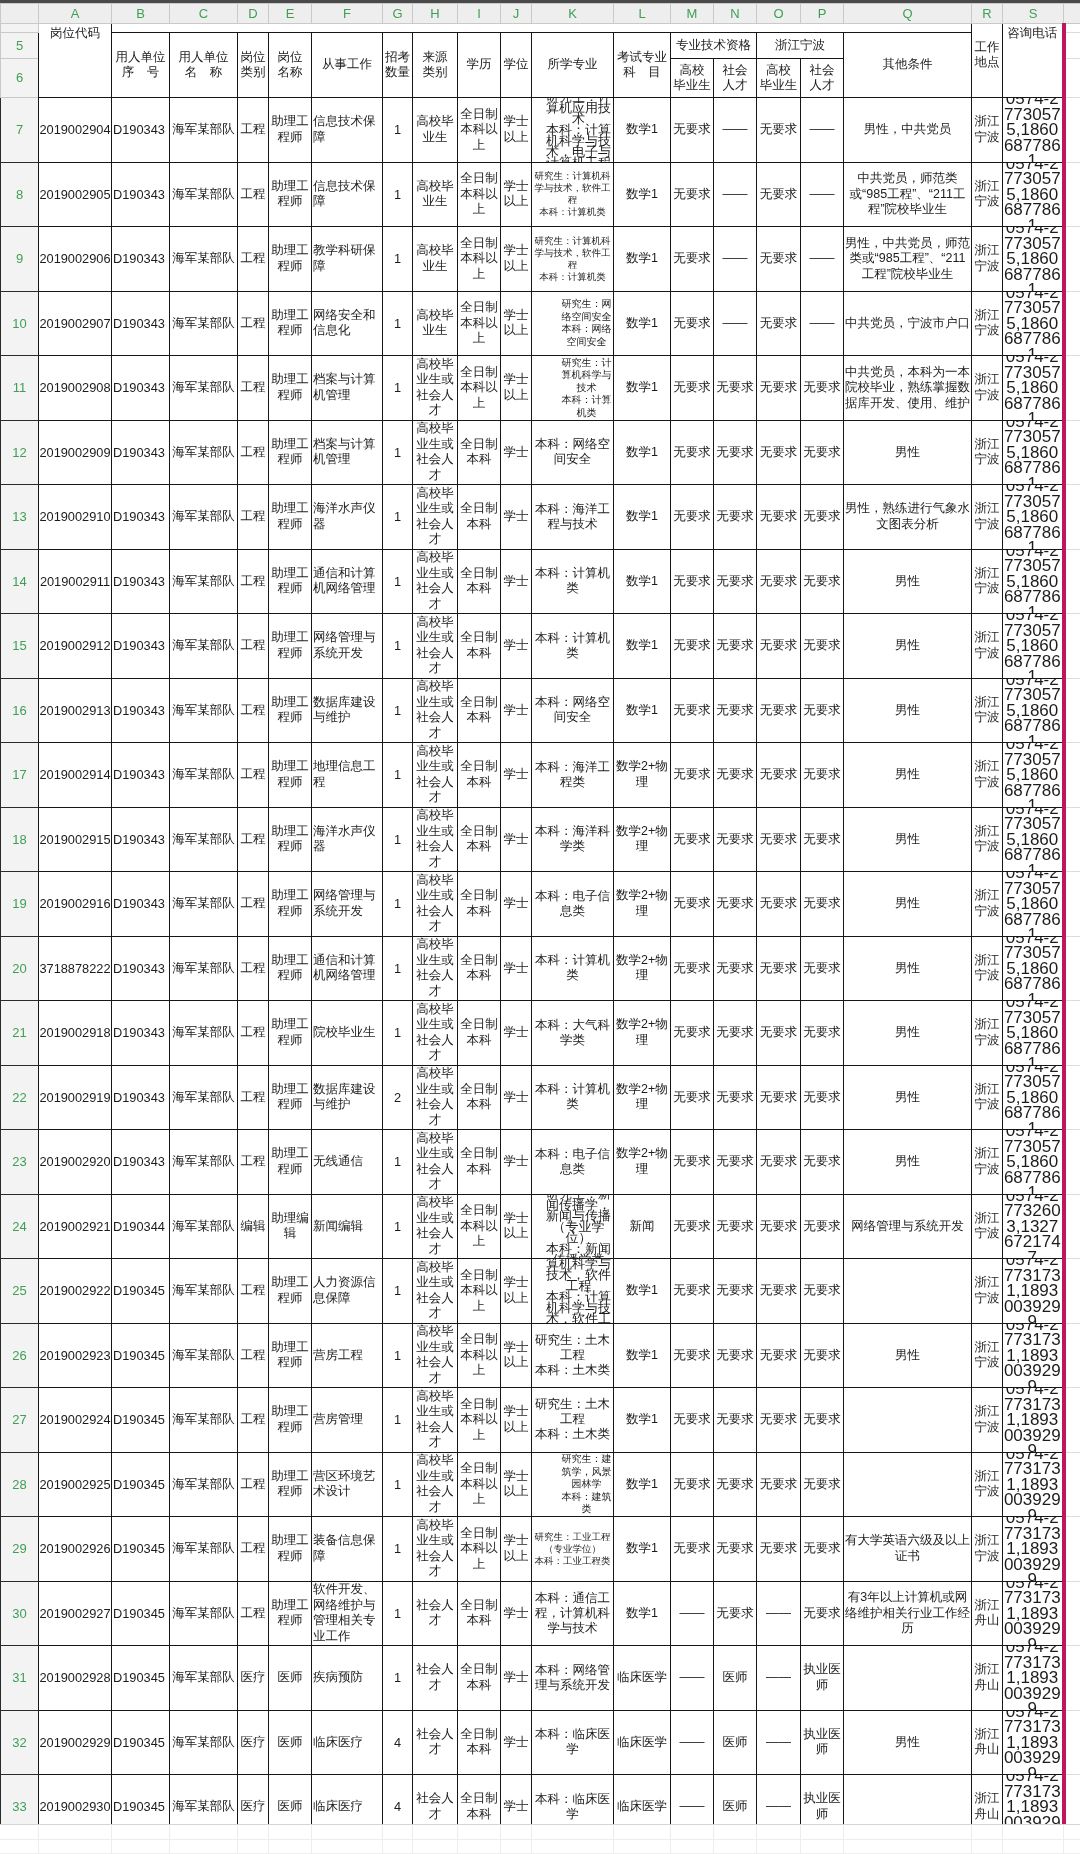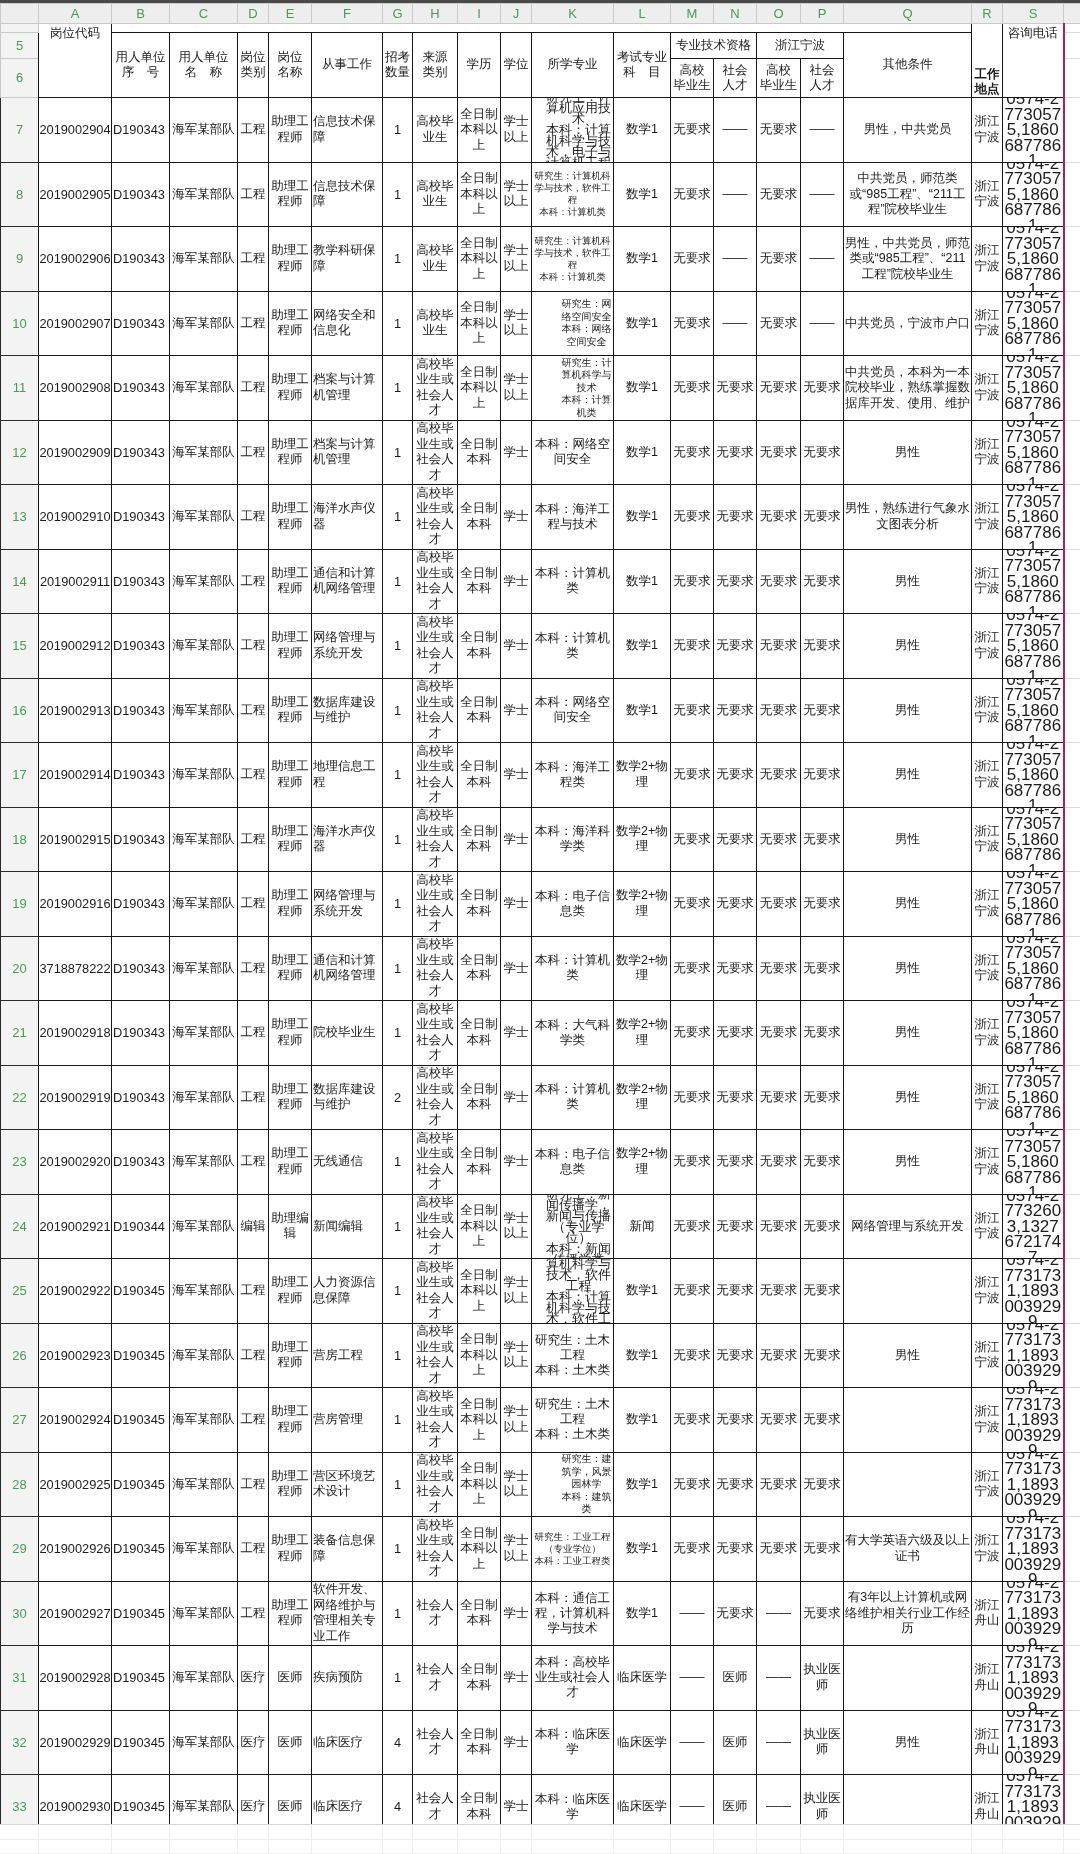--- a/index.html
+++ b/index.html
@@ -14,26 +14,26 @@
 .grid td,.grid th{padding:0;border:1px solid #161616;font-weight:normal;vertical-align:middle;overflow:hidden;background:#fff;}
 .in{display:flex;align-items:center;justify-content:center;text-align:center;white-space:pre-line;overflow:hidden;font-size:12.5px;line-height:15.5px;}
 .h19{height:19px}.h8{height:8px}.h25{height:25px}.h38{height:38px}.h64{height:64px}.h73{height:73px}
 .dr .in{height:63.5px;}
 .grid .ch{background:#eeeeee;border-color:#c9c9c9;}
 .grid .ch .in{color:#3f9f55;font-size:13px;}
 .grid .rh{background:#f3f3f3;border-color:#c9c9c9;}
 .grid .rh .in{color:#3f9f55;font-size:13px;}
 .grid .dr .rh{border-color:#2a2a2a;border-right-color:#161616;}
 .grid .tcol{border-color:#dcdcdc;border-left:2px solid #c8c8c8;background:#fff;}
-.grid .scol{border-right:2px solid #be185d;}
+.grid .scol{border-right:4px solid #be185d;}
 .left{justify-content:flex-start;text-align:left;padding-left:1px;}
 .nowrap{white-space:nowrap;}
 .num{font-size:12.8px;}
 .top{align-items:flex-start;padding-top:2px;}
-.clipwrap{align-items:flex-end;font-weight:bold;}
+.clipwrap{align-items:center;}
 .shift{display:block;margin-top:-12px;line-height:15px;}
 .phone{word-break:break-all;font-size:17px;line-height:15.5px;}
 .k1{font-size:12.5px;line-height:15px;}
 .k2{font-size:10px;line-height:12.5px;margin-left:28px;}
 .k3{font-size:9.5px;line-height:12px;}
 .k4{font-size:13px;line-height:11px;margin-left:12px;}
 .below{position:absolute;left:0;top:1824px;width:1080px;height:30px;background:#fff;border-top:1px solid #d4d4d4;overflow:hidden;}
 .ghost td{border-right:1px solid #ededed;border-bottom:1px solid #ededed;height:14px;padding:0;}
 </style>
 </head>
@@ -1860,21 +1860,21 @@
 <td>
             <div class="in">社会人才</div>
           </td>
 <td>
             <div class="in">全日制本科</div>
           </td>
 <td>
             <div class="in">学士</div>
           </td>
 <td>
-            <div class="in major k1">本科：高校毕业生或社会人才</div>
+            <div class="in major k1">本科：网络管理与系统开发</div>
           </td>
 <td>
             <div class="in">临床医学</div>
           </td>
 <td>
             <div class="in">——</div>
           </td>
 <td>
             <div class="in">医师</div>
           </td>

